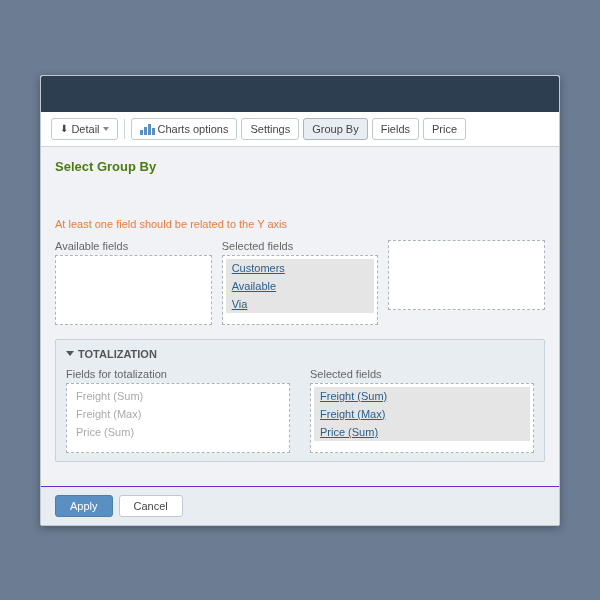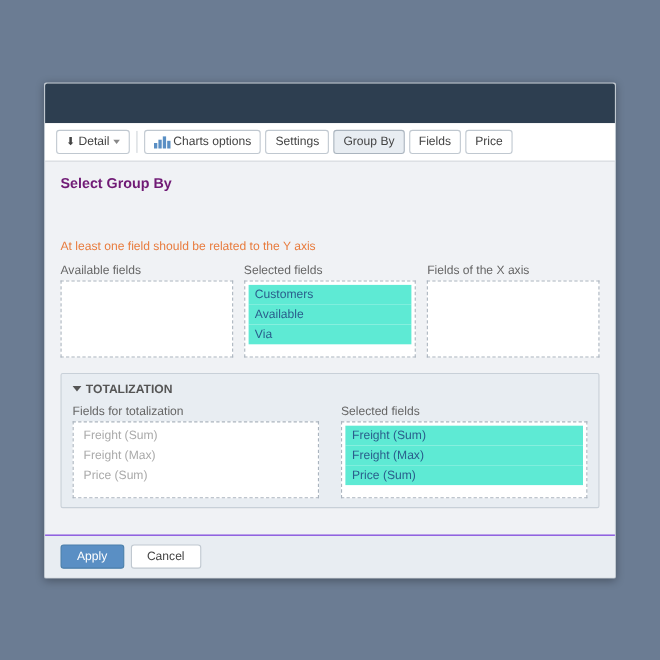--- a/index.html
+++ b/index.html
@@ -54,21 +54,21 @@
       height: 20px;
       background: #d0d5da;
       margin: 0 2px;
     }
     .content {
       padding: 12px 14px;
     }
     .section-title {
       font-size: 13px;
       font-weight: bold;
-      color: #701a75;
+      color: #4d7c0f;
       margin-bottom: 6px;
     }
     .warning-text {
       color: #e87c3e;
       font-size: 11px;
       margin-bottom: 10px;
       margin-top: 44px;
     }
     .fields-row {
       display: flex;
@@ -89,22 +89,23 @@
       min-height: 70px;
       padding: 3px;
     }
     .field-item {
       padding: 3px 6px;
       font-size: 11px;
       color: #444;
       cursor: pointer;
     }
     .field-item.selected {
-      background: #5eead4;
+      background: #e5e5e5;
       color: #2a5e8c;
+      text-decoration: underline;
     }
     .totalization-section {
       background: #e8edf2;
       border: 1px solid #c8d0d8;
       border-radius: 2px;
       padding: 8px 10px;
       margin-bottom: 12px;
     }
     .totalization-header {
       font-size: 11px;
@@ -222,21 +223,20 @@
       </div>
       <div class="field-col">
         <div class="field-col-label">Selected fields</div>
         <div class="field-list">
           <div class="field-item selected">Customers</div>
           <div class="field-item selected">Available</div>
           <div class="field-item selected">Via</div>
         </div>
       </div>
       <div class="field-col">
-        <div class="field-col-label">Fields of the X axis</div>
         <div class="field-list"></div>
       </div>
     </div>
 
     <div class="totalization-section">
       <div class="totalization-header">
         <span class="triangle"></span>
         <span>TOTALIZATION</span>
       </div>
       <div class="totalization-body">

